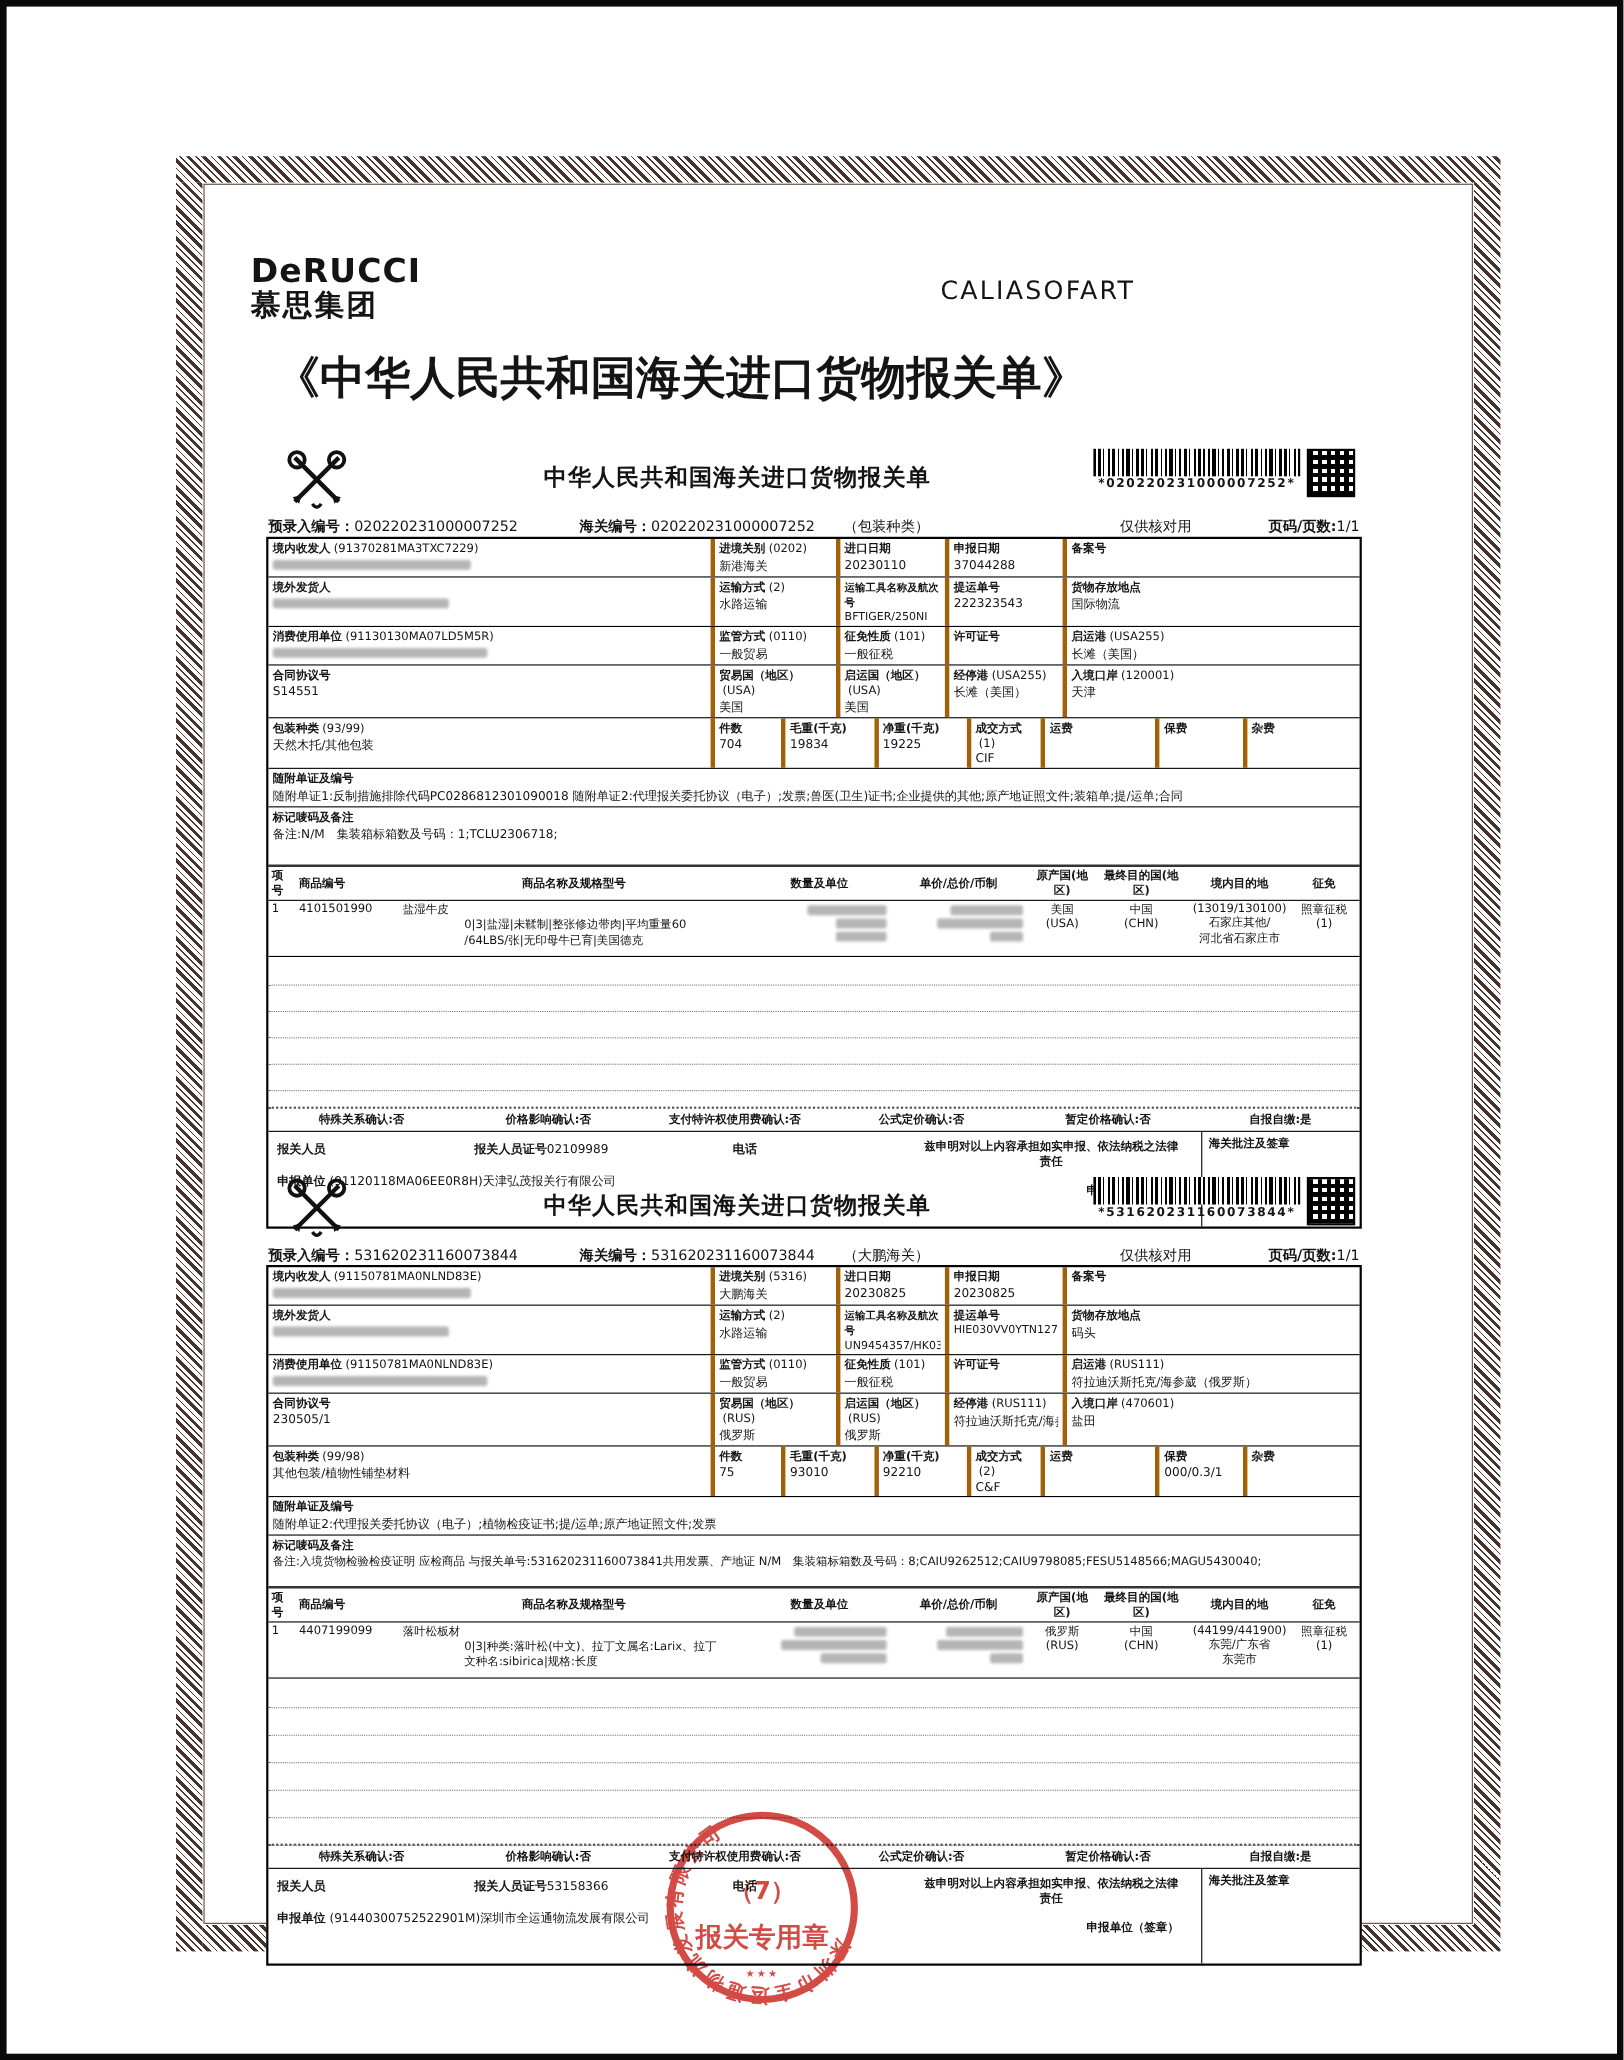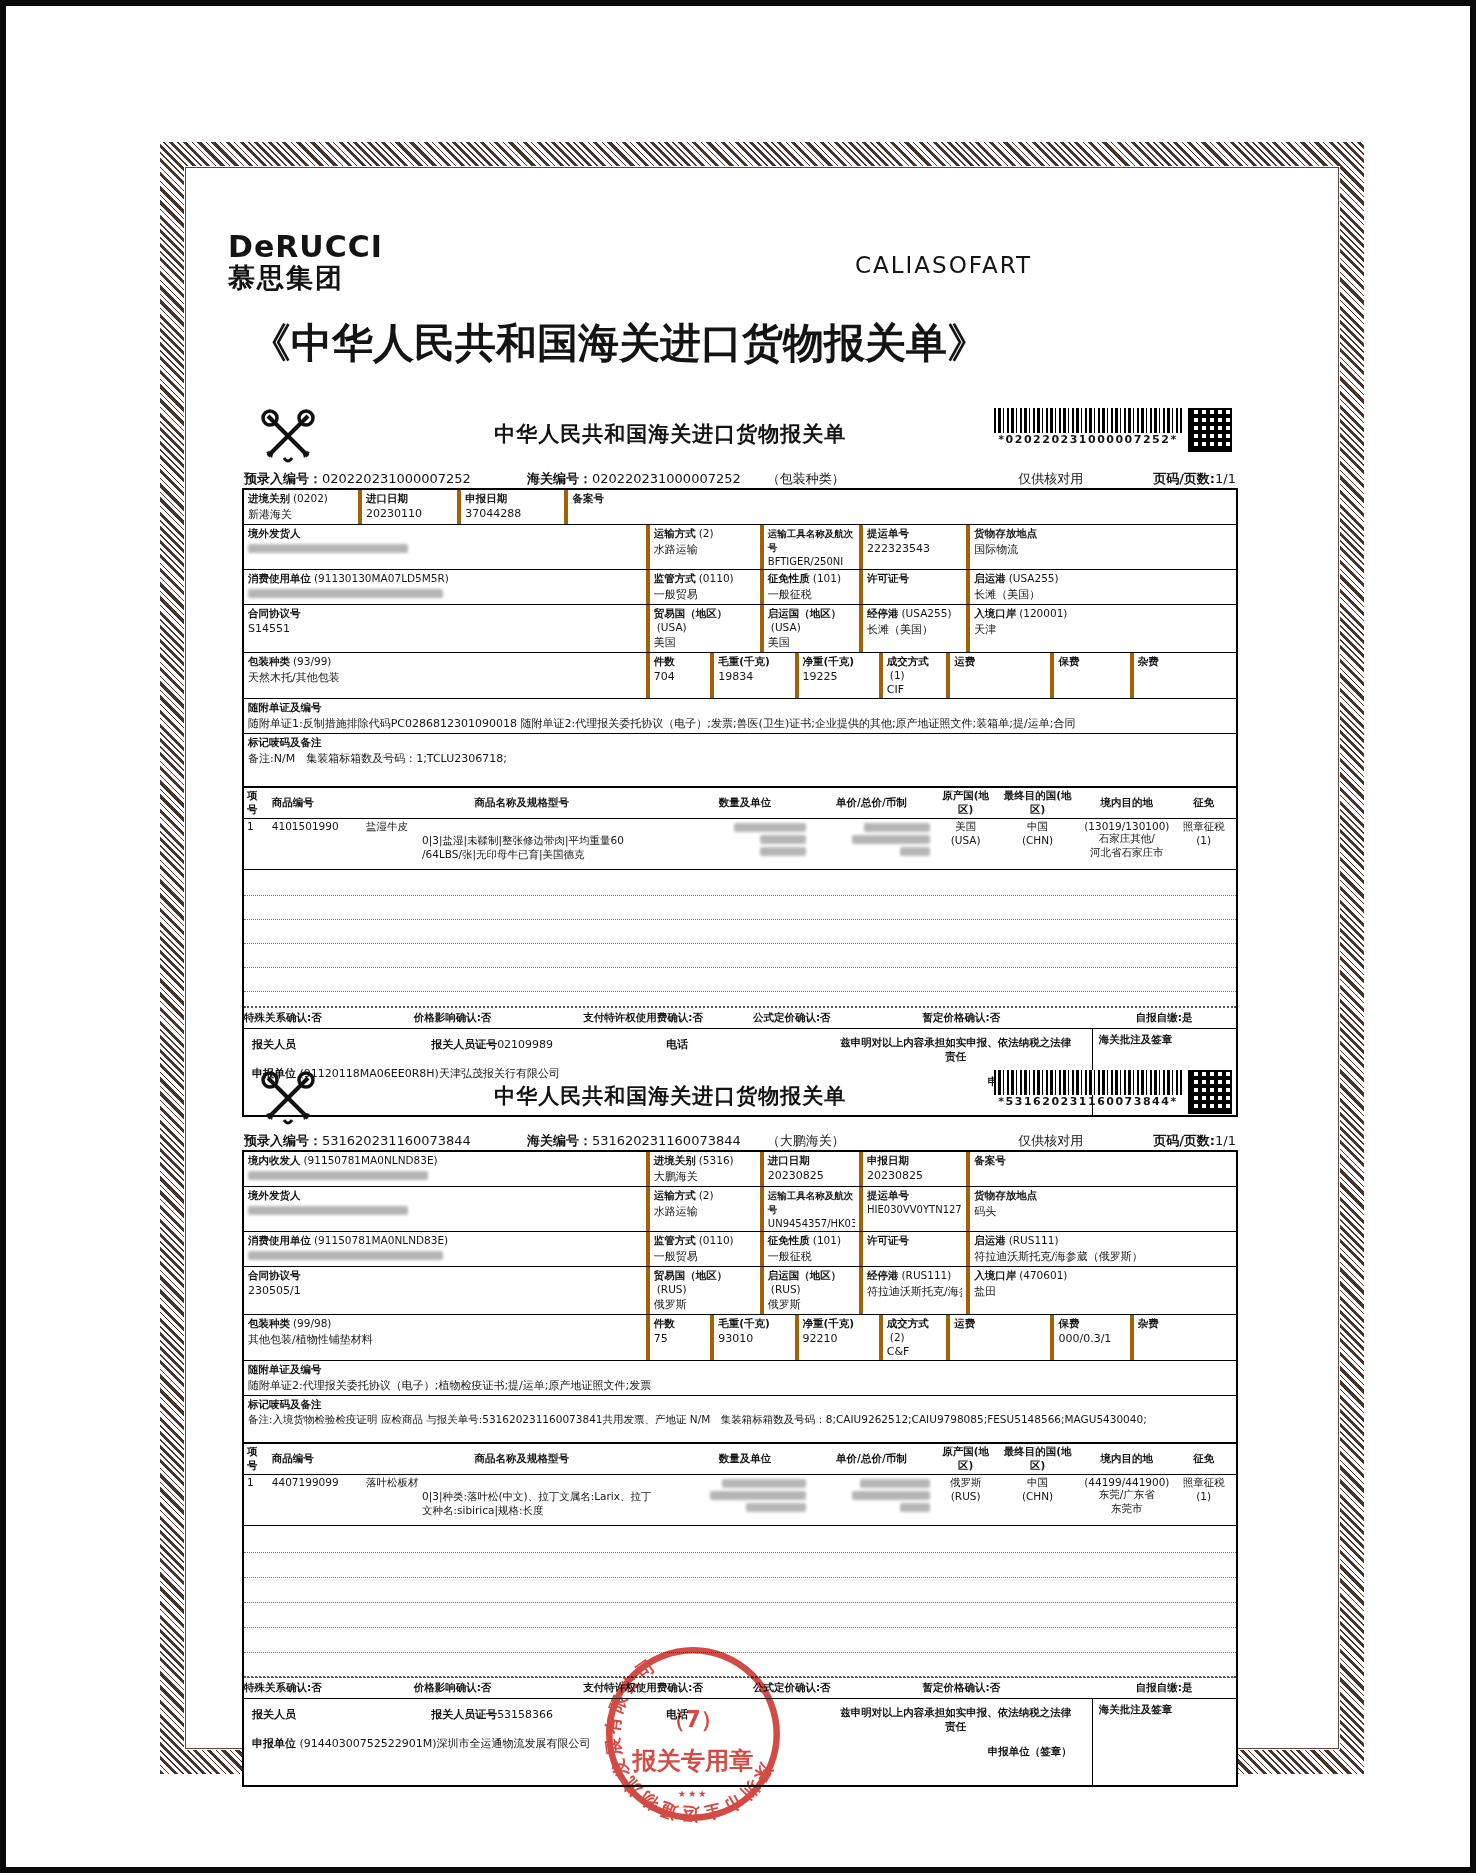--- a/index.html
+++ b/index.html
@@ -57,21 +57,21 @@
   .g6{width:6.5%;} .g7{width:8%;} .g8{width:10%;} .g9{width:5.5%;}
   .tc{text-align:center;}
   .gbody{border-bottom:1.5px solid #000;min-height:50px;}
   .gname div{white-space:nowrap;overflow:hidden;}
   .gname .ind{padding-left:56px;}
   .dots{padding-top:2px;}
   .dot{border-bottom:1px dotted #777;height:23px;}
   
   .confirm{display:flex;border-top:2px dotted #555;height:20px;align-items:center;font-weight:bold;font-size:10.5px;}
   .confirm .cgroup{display:flex;width:85.5%;}
-  .confirm .cgroup span{flex:1;text-align:left;white-space:nowrap;}
+  .confirm .cgroup span{flex:1;text-align:center;white-space:nowrap;}
   .confirm .cself{width:14.5%;text-align:center;white-space:nowrap;}
   .bottom{display:flex;border-top:1.5px solid #000;min-height:86px;position:relative;gap:16px;}
   .b-left{width:60%;padding:8px 8px;box-sizing:border-box;}
   .b-l1{display:flex;font-size:11px;}
   .b-l1 .f1{width:32%;} .b-l1 .f2{width:42%;} .b-l1 .f3{width:26%;}
   .b-l2{margin-top:14px;font-size:11px;white-space:nowrap;}
   .b-mid{width:25%;padding:6px 4px;box-sizing:border-box;font-size:10.5px;font-weight:bold;}
   .b-mid .stmt{text-align:center;line-height:1.35;}
   .b-mid .sign{text-align:right;margin-top:12px;}
   .b-right{width:15%;border-left:1.5px solid #000;padding:4px 6px;box-sizing:border-box;font-weight:bold;font-size:10.5px;}
@@ -119,20 +119,21 @@
     <div class="subhead" data-interactable="false">
       <span class="sh1" data-interactable="false"><span class="b">预录入编号：</span><span>020220231000007252</span></span>
       <span class="sh2" data-interactable="false"><span class="b">海关编号：</span><span>020220231000007252</span></span>
       <span class="sh3" data-interactable="false">（包装种类）</span>
       <span class="sh4" data-interactable="false">仅供核对用</span>
       <span class="sh5" data-interactable="false"><span class="b">页码/页数:</span><span>1/1</span></span>
     </div>
 
     <div class="tbl" data-interactable="false">
       <div class="row" data-interactable="false">
+        <div class="cell wA" data-interactable="false"><span class="lb">境内收发人</span><span class="cd">(91370281MA3TXC7229)</span><div class="rd" style="width:180px" data-interactable="false"></div></div>
         <div class="cell wB" data-interactable="false"><span class="lb">进境关别</span><span class="cd">(0202)</span><span class="vl">新港海关</span></div>
         <div class="cell wC" data-interactable="false"><span class="lb">进口日期</span><span class="vl">20230110</span></div>
         <div class="cell wD" data-interactable="false"><span class="lb">申报日期</span><span class="vl">37044288</span></div>
         <div class="cell wE" data-interactable="false"><span class="lb">备案号</span><span class="vl"></span></div>
       </div>
       <div class="row" data-interactable="false">
         <div class="cell wA" data-interactable="false"><span class="lb">境外发货人</span><div class="rd" style="width:160px" data-interactable="false"></div></div>
         <div class="cell wB" data-interactable="false"><span class="lb">运输方式</span><span class="cd">(2)</span><span class="vl">水路运输</span></div>
         <div class="cell wC" data-interactable="false"><span class="lb" style="font-size:9.5px">运输工具名称及航次号</span><span class="vl" style="font-size:10px">BFTIGER/250NI</span></div>
         <div class="cell wD" data-interactable="false"><span class="lb">提运单号</span><span class="vl">222323543</span></div>

